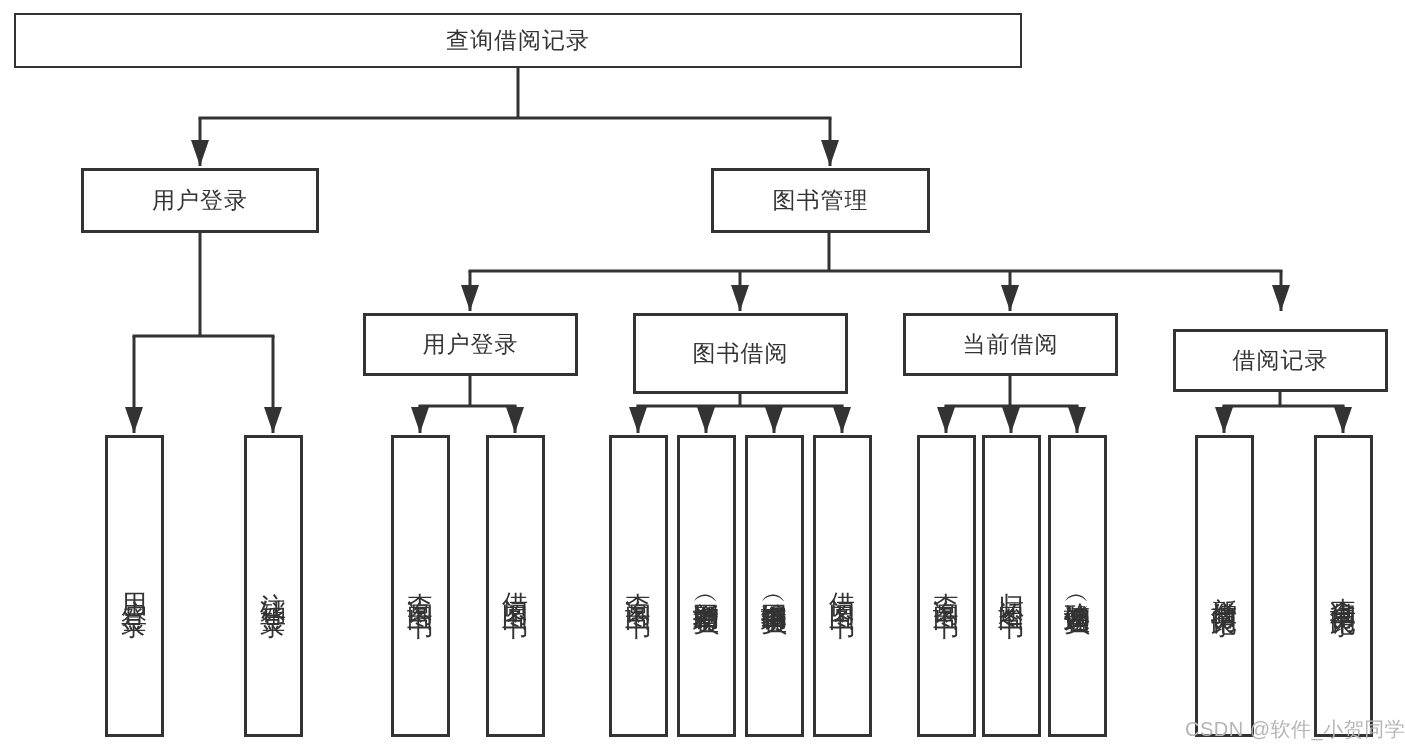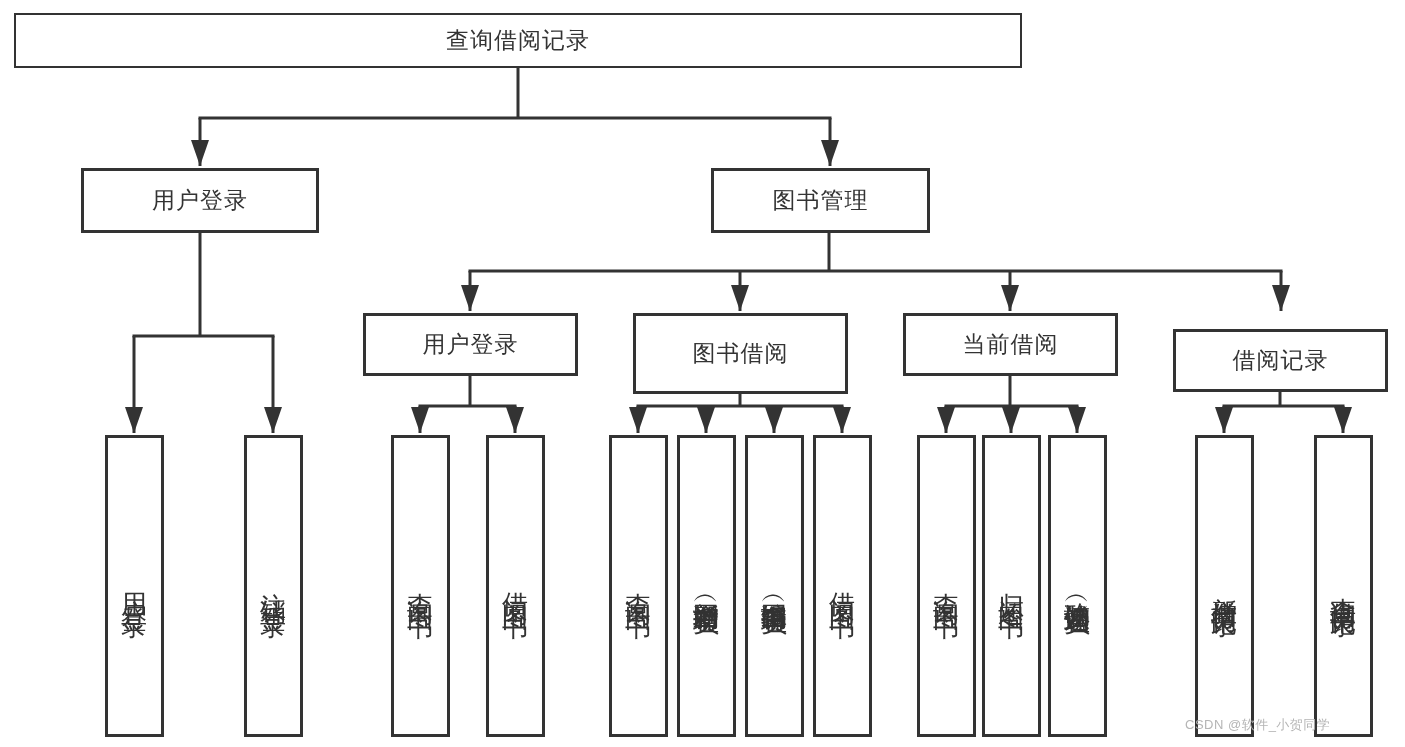--- a/index.html
+++ b/index.html
@@ -64,21 +64,21 @@
     line-height: 1;
   }
   .ls4 { letter-spacing: 7px; }
   .ls6 { letter-spacing: 3px; }
   .ls9 { letter-spacing: 1px; }
 
   .watermark {
     position: absolute;
     left: 1185px;
     top: 716px;
-    font-size: 13px;
+    font-size: 20px;
     letter-spacing: 0.5px;
     color: var(--watermark-color);
     white-space: nowrap;
     z-index: 3;
   }
 </style>
 </head>
 <body>
 
 <div class="canvas">

